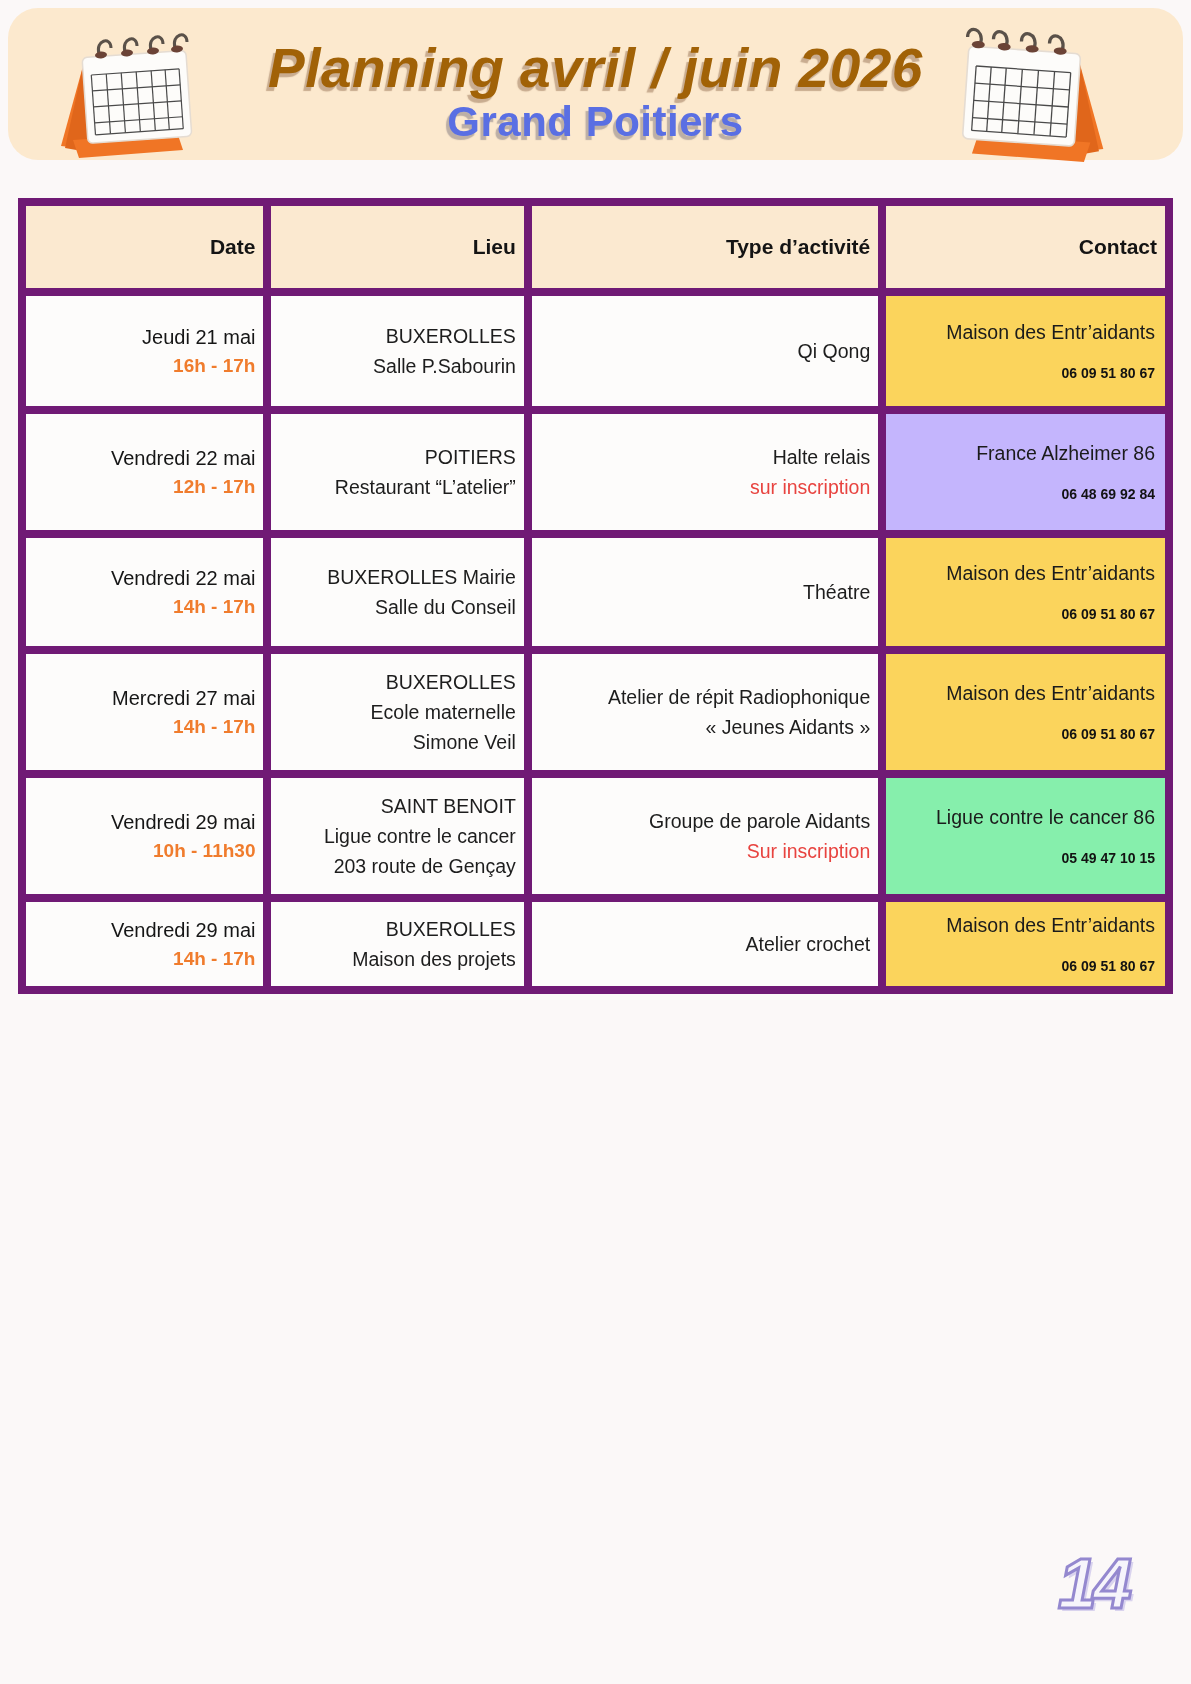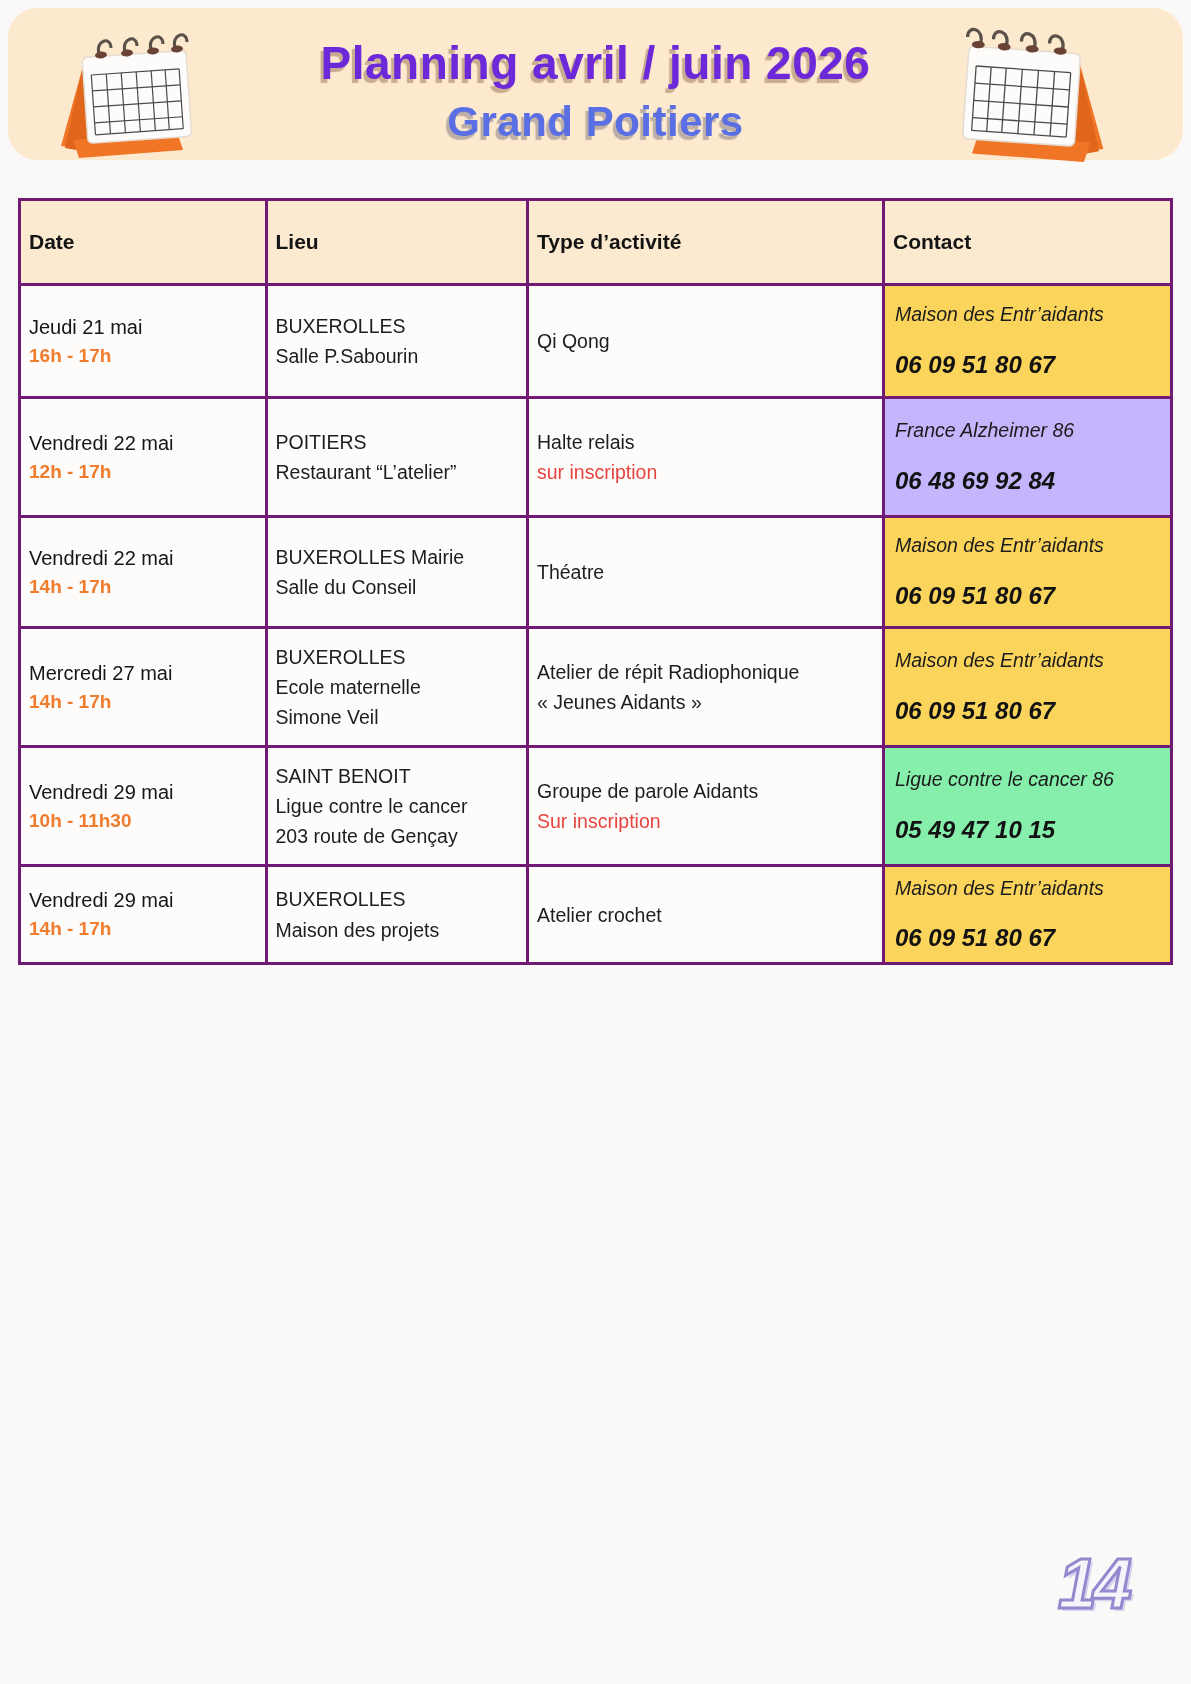--- a/index.html
+++ b/index.html
@@ -11,61 +11,62 @@
     overflow:hidden;
   }
   
   .banner{
     position:absolute;left:8px;top:8px;width:1175px;height:152px;
     background:#FCE9CE;border-radius:30px;
   }
   .title-wrap{position:absolute;left:0;top:0;width:1191px;text-align:center;}
   .title1{
     position:absolute;top:36px;width:100%;
-    font-size:46px;font-weight:800;letter-spacing:.5px;
-    color:#6d28d9;
+    font-size:55px;font-weight:800;letter-spacing:.5px;
+    color:#a16207;
     text-shadow:-3px 4px 1px rgba(150,112,82,.5);
+    font-style:italic;
   }
   .title2{
     position:absolute;top:98px;width:100%;
     font-size:42px;font-weight:800;letter-spacing:.5px;
     color:#5A6FE3;
     text-shadow:-3px 4px 1px rgba(125,118,125,.5);
   }
   .cal{position:absolute;}
   .cal.left{left:55px;top:28px;width:150px;height:130px;}
   .cal.right{left:948px;top:22px;width:162px;height:140px;transform:scaleX(-1);}
 
   
   .table-wrap{position:absolute;left:18px;top:198px;width:1155px;}
   table{border-collapse:collapse;width:100%;table-layout:fixed;}
   col.c-date{width:21.4%;} col.c-lieu{width:22.7%;}
   col.c-type{width:30.9%;} col.c-contact{width:25%;}
   th,td{
-    border:3px solid #701a75;text-align:left;vertical-align:middle;
+    border:8px solid #701a75;text-align:right;vertical-align:middle;
     padding:6px 8px;background:#FDFCFB;
   }
   th{
     background:#FBE9D0;font-size:21px;font-weight:700;color:#141414;
     height:70px;
   }
   tr.r1 td{height:98px;} tr.r2 td{height:104px;} tr.r3 td{height:96px;}
   tr.r4 td{height:104px;} tr.r5 td{height:104px;} tr.r6 td{height:98px;}
   tr.r7 td{height:104px;} tr.r8 td{height:72px;}
 
   .d1{font-size:20px;font-weight:400;color:#161616;line-height:1.5;}
   .d2{font-size:19px;font-weight:700;color:#F07C2D;line-height:1.5;}
   .multiline{white-space:pre-line;}
   td.lieu-cell{font-size:19.5px;color:#1D1D1D;line-height:1.55;}
   td.type-cell{font-size:19.5px;color:#1D1D1D;}
   td.type-cell .multiline{line-height:1.55;}
   .note{color:#E8433F;font-size:19.5px;line-height:1.55;}
-  td.contact-cell{padding:6px 10px;font-style:italic;}
+  td.contact-cell{padding:6px 10px;}
   .c1{font-size:19.5px;color:#1B1B1B;line-height:1.55;}
-  .c2{font-size:24px;font-weight:700;color:#121212;line-height:1.55;margin-top:16px;}
+  .c2{font-size:14px;font-weight:700;color:#121212;line-height:1.55;margin-top:16px;}
 
   
   .page-num{
     position:absolute;left:1012px;top:1544px;
     font-size:70px;font-weight:800;font-style:italic;
     color:#F6F4FB;
     -webkit-text-stroke:3px #9488CF;
     text-shadow:3px 3px 0 #D9D3EE;
     letter-spacing:-4px;
     margin-left:46px;

